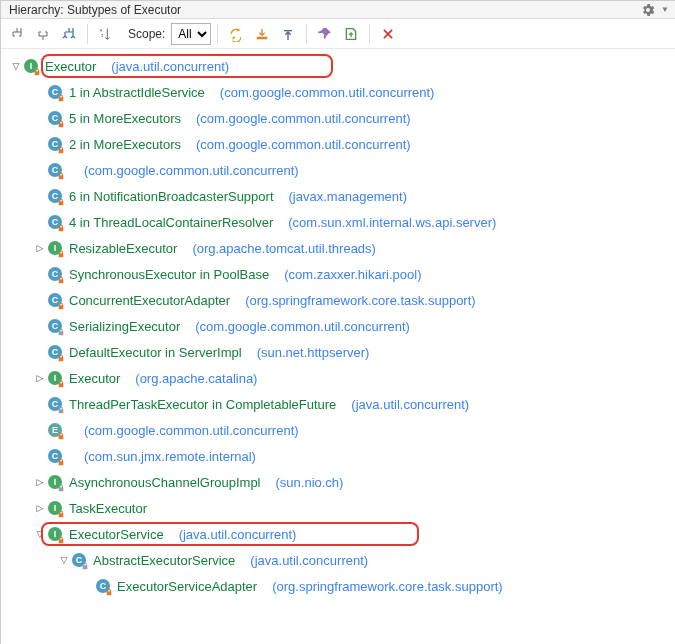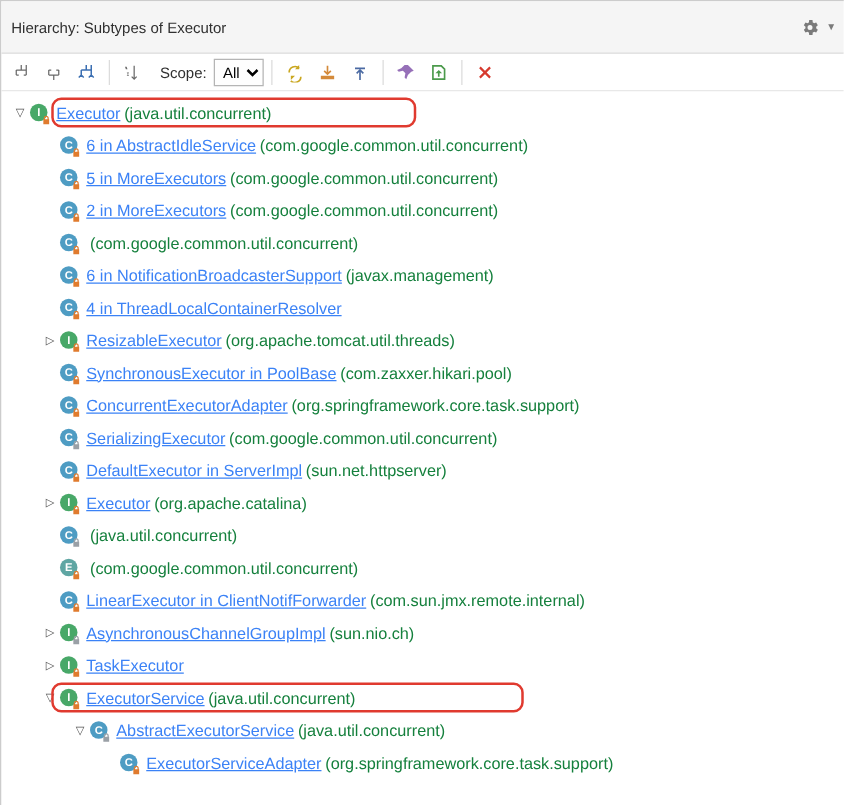--- a/index.html
+++ b/index.html
@@ -14,21 +14,21 @@
     overflow: hidden;
     border-left: 1px solid #ccc;
     border-top: 1px solid #ccc;
   }
   .header {
     display: flex;
     align-items: center;
     justify-content: space-between;
     background: #f5f5f5;
     border-bottom: 1px solid #ddd;
-    height: 42px;
+    height: 18px;
     padding: 0 6px 0 8px;
   }
   .header-title { font-size: 12px; color: #303030; }
   .gear-wrap { display: flex; align-items: center; gap: 4px; }
   .gear-btn { display: inline-flex; align-items: center; justify-content: center; width: 18px; height: 18px; cursor: pointer; }
   .toolbar {
     display: flex;
     align-items: center;
     height: 30px;
     padding: 0 4px;
@@ -88,22 +88,22 @@
   .cls-icon.interface .circle { background: #48a868; }
   .cls-icon.class .circle { background: #4e9cc3; }
   .cls-icon.enum .circle { background: #5fa6a3; }
   .cls-icon .lock {
     position: absolute; right: -2px; bottom: -2px;
     width: 8px; height: 8px;
     display: inline-flex; align-items: center; justify-content: center;
   }
   .cls-icon .lock.orange svg path { fill: #e07b2e; }
   .cls-icon .lock.gray svg path { fill: #9aa0a6; }
-  .name { color: #3b82f6; text-decoration: underline; }
-  .pkg  { color: #15803d; margin-left: 3px; }
+  .name { color: #15803d; }
+  .pkg  { color: #3b82f6; margin-left: 15px; }
   .hl {
     position: absolute;
     border: 2px solid #e03a2f;
     border-radius: 8px;
     pointer-events: none;
   }
   .hl1 { left: 40px; top: 2px;  width: 292px; height: 24px; }
   .hl2 { left: 40px; top: 524px; width: 378px; height: 24px; }
 </style>
 </head>
@@ -205,21 +205,21 @@
       <div class="row" style="padding-left: 32px;">
         <span class="arrow blank">▷</span>
         <span class="cls-icon class">
           <span class="circle">C</span>
           <span class="lock orange">
             <svg width="8" height="8" viewBox="0 0 24 24">
               <path d="M6 10V8a6 6 0 1112 0v2h1v12H5V10zm3 0h6V8a3 3 0 10-6 0z"></path>
             </svg>
           </span>
         </span>
-        <span class="name">6 in AbstractIdleService</span>
+        <span class="name">1 in AbstractIdleService</span>
         <span class="pkg">(com.google.common.util.concurrent)</span>
       </div>
       <div class="row" style="padding-left: 32px;">
         <span class="arrow blank">▷</span>
         <span class="cls-icon class">
           <span class="circle">C</span>
           <span class="lock orange">
             <svg width="8" height="8" viewBox="0 0 24 24">
               <path d="M6 10V8a6 6 0 1112 0v2h1v12H5V10zm3 0h6V8a3 3 0 10-6 0z"></path>
             </svg>
@@ -270,20 +270,21 @@
         <span class="arrow blank">▷</span>
         <span class="cls-icon class">
           <span class="circle">C</span>
           <span class="lock orange">
             <svg width="8" height="8" viewBox="0 0 24 24">
               <path d="M6 10V8a6 6 0 1112 0v2h1v12H5V10zm3 0h6V8a3 3 0 10-6 0z"></path>
             </svg>
           </span>
         </span>
         <span class="name">4 in ThreadLocalContainerResolver</span>
+        <span class="pkg">(com.sun.xml.internal.ws.api.server)</span>
       </div>
       <div class="row" style="padding-left: 32px;">
         <span class="arrow">▷</span>
         <span class="cls-icon interface">
           <span class="circle">I</span>
           <span class="lock orange">
             <svg width="8" height="8" viewBox="0 0 24 24">
               <path d="M6 10V8a6 6 0 1112 0v2h1v12H5V10zm3 0h6V8a3 3 0 10-6 0z"></path>
             </svg>
           </span>
@@ -359,20 +360,21 @@
       <div class="row" style="padding-left: 32px;">
         <span class="arrow blank">▷</span>
         <span class="cls-icon class">
           <span class="circle">C</span>
           <span class="lock gray">
             <svg width="8" height="8" viewBox="0 0 24 24">
               <path d="M6 10V8a6 6 0 1112 0v2h1v12H5V10zm3 0h6V8a3 3 0 10-6 0z"></path>
             </svg>
           </span>
         </span>
+        <span class="name">ThreadPerTaskExecutor in CompletableFuture</span>
         <span class="pkg">(java.util.concurrent)</span>
       </div>
       <div class="row" style="padding-left: 32px;">
         <span class="arrow blank">▷</span>
         <span class="cls-icon enum">
           <span class="circle">E</span>
           <span class="lock orange">
             <svg width="8" height="8" viewBox="0 0 24 24">
               <path d="M6 10V8a6 6 0 1112 0v2h1v12H5V10zm3 0h6V8a3 3 0 10-6 0z"></path>
             </svg>
@@ -383,21 +385,20 @@
       <div class="row" style="padding-left: 32px;">
         <span class="arrow blank">▷</span>
         <span class="cls-icon class">
           <span class="circle">C</span>
           <span class="lock orange">
             <svg width="8" height="8" viewBox="0 0 24 24">
               <path d="M6 10V8a6 6 0 1112 0v2h1v12H5V10zm3 0h6V8a3 3 0 10-6 0z"></path>
             </svg>
           </span>
         </span>
-        <span class="name">LinearExecutor in ClientNotifForwarder</span>
         <span class="pkg">(com.sun.jmx.remote.internal)</span>
       </div>
       <div class="row" style="padding-left: 32px;">
         <span class="arrow">▷</span>
         <span class="cls-icon interface">
           <span class="circle">I</span>
           <span class="lock gray">
             <svg width="8" height="8" viewBox="0 0 24 24">
               <path d="M6 10V8a6 6 0 1112 0v2h1v12H5V10zm3 0h6V8a3 3 0 10-6 0z"></path>
             </svg>

